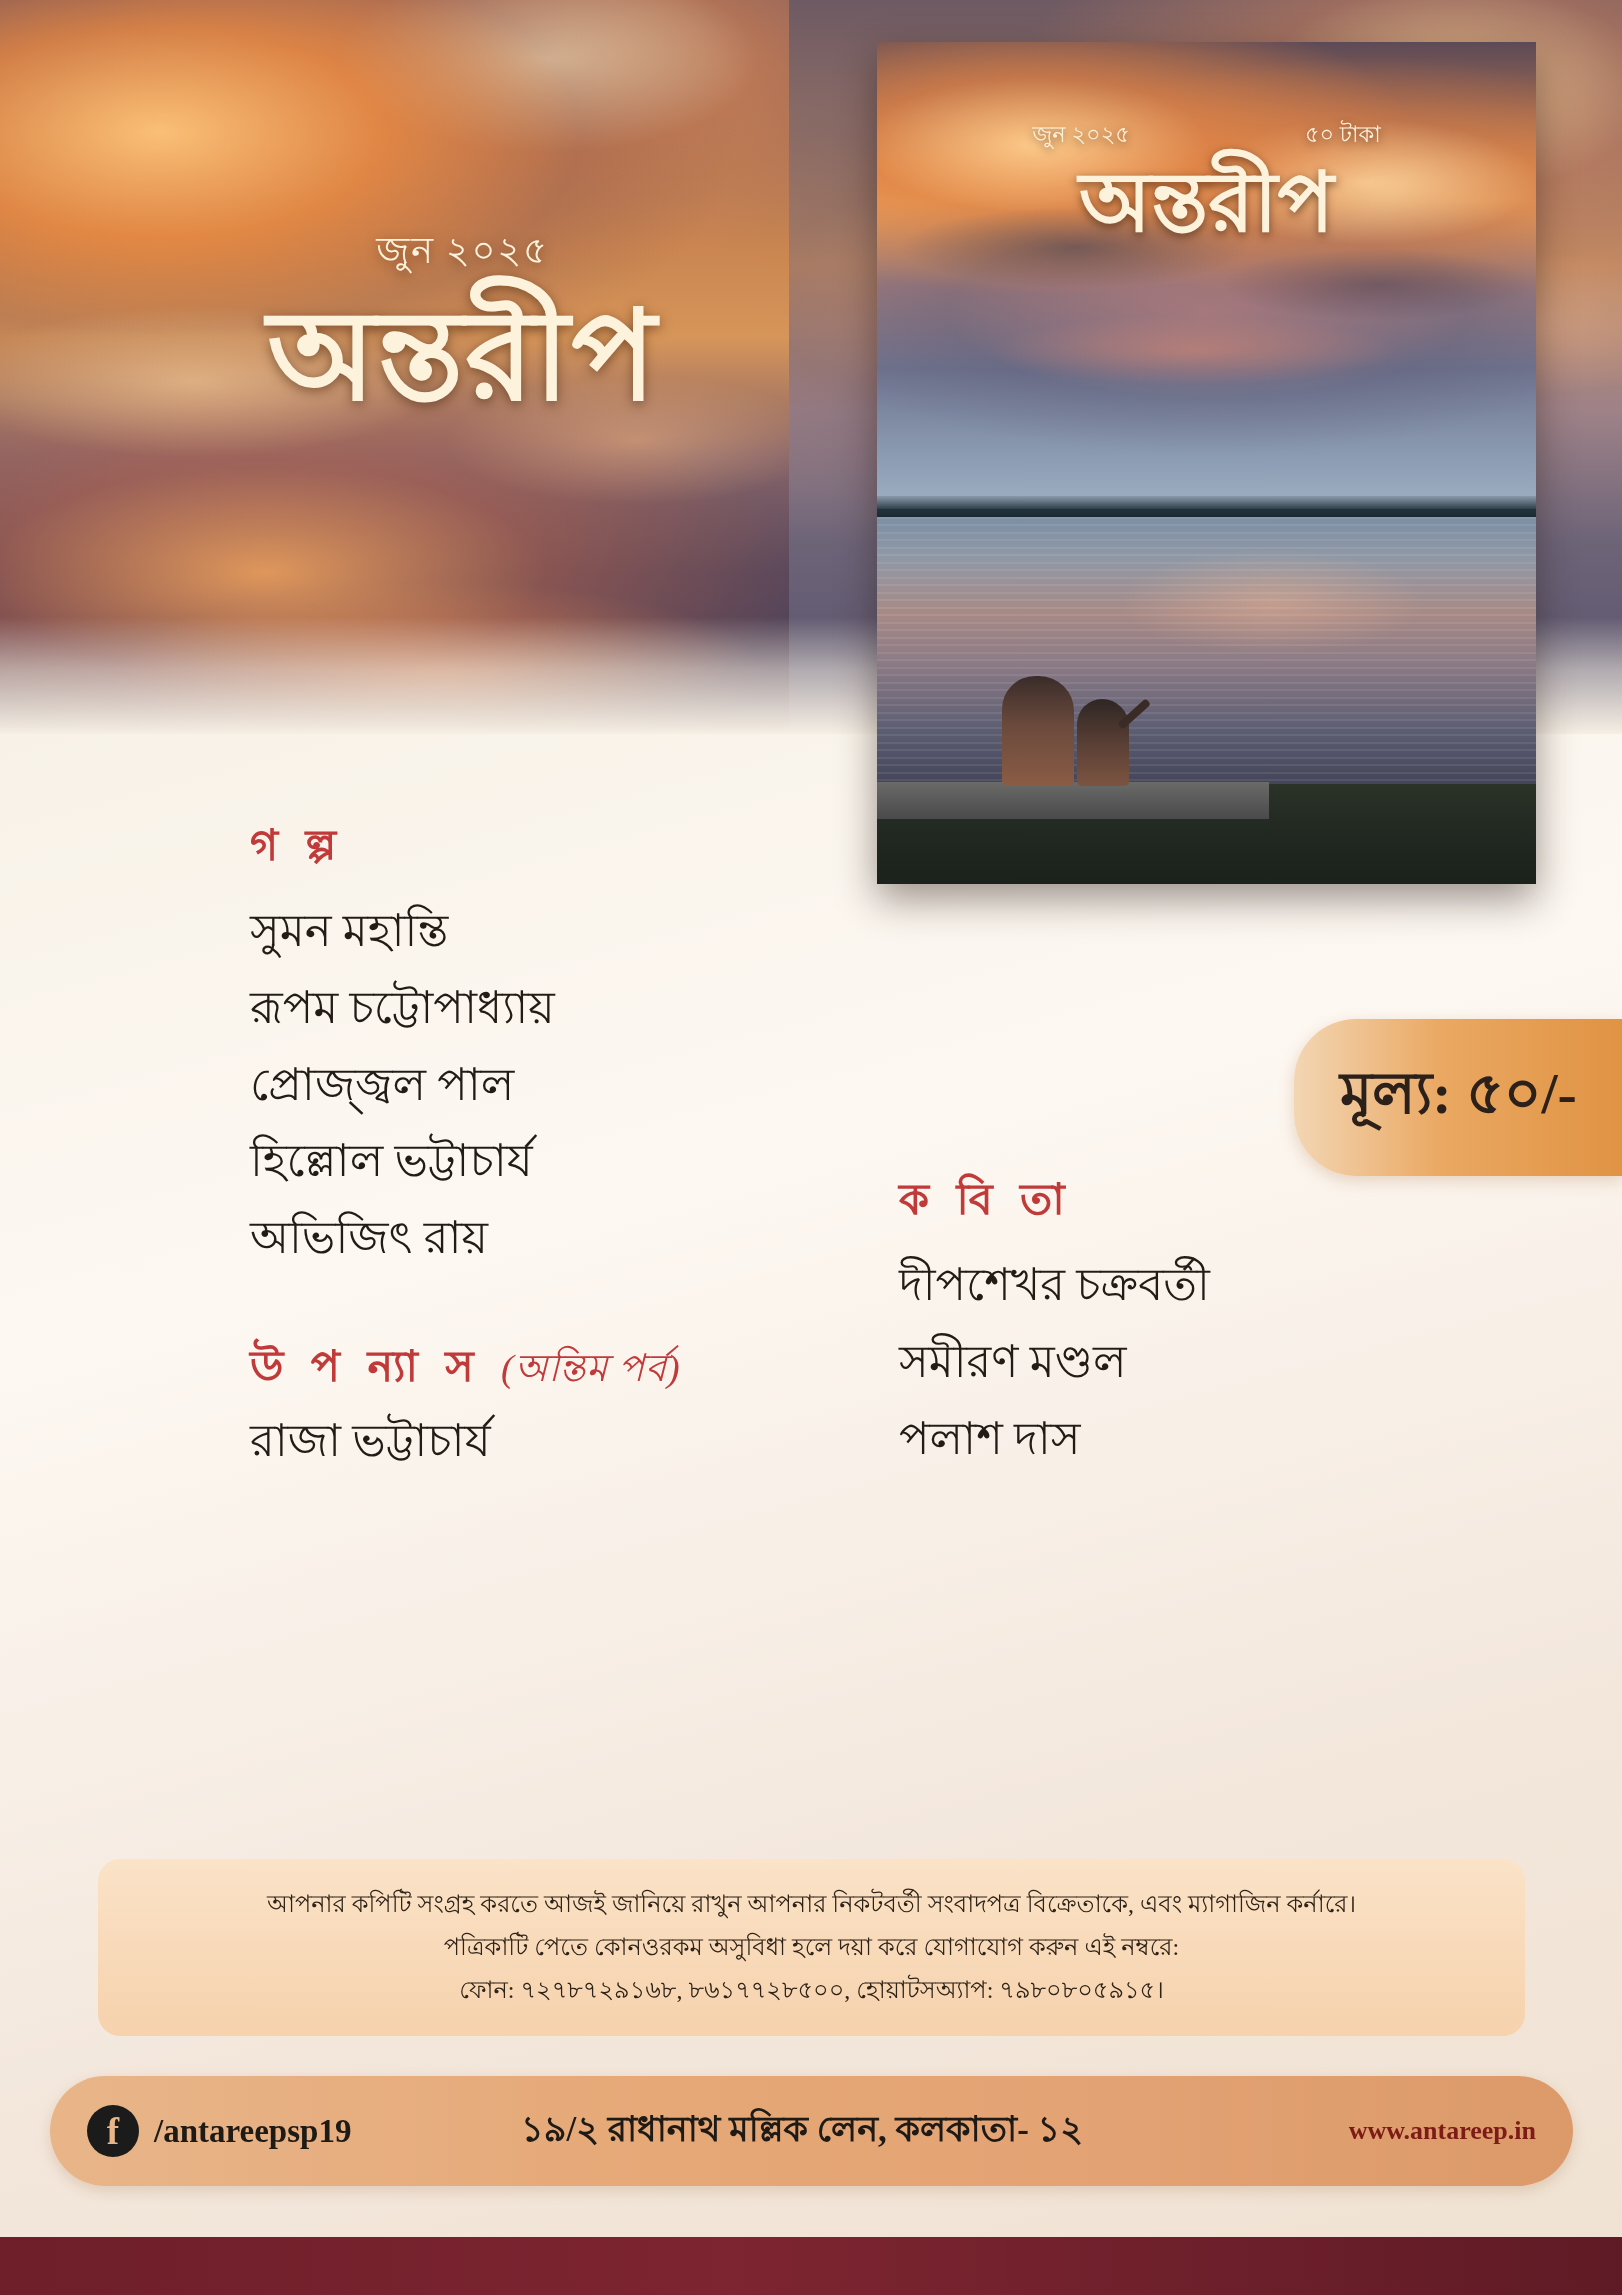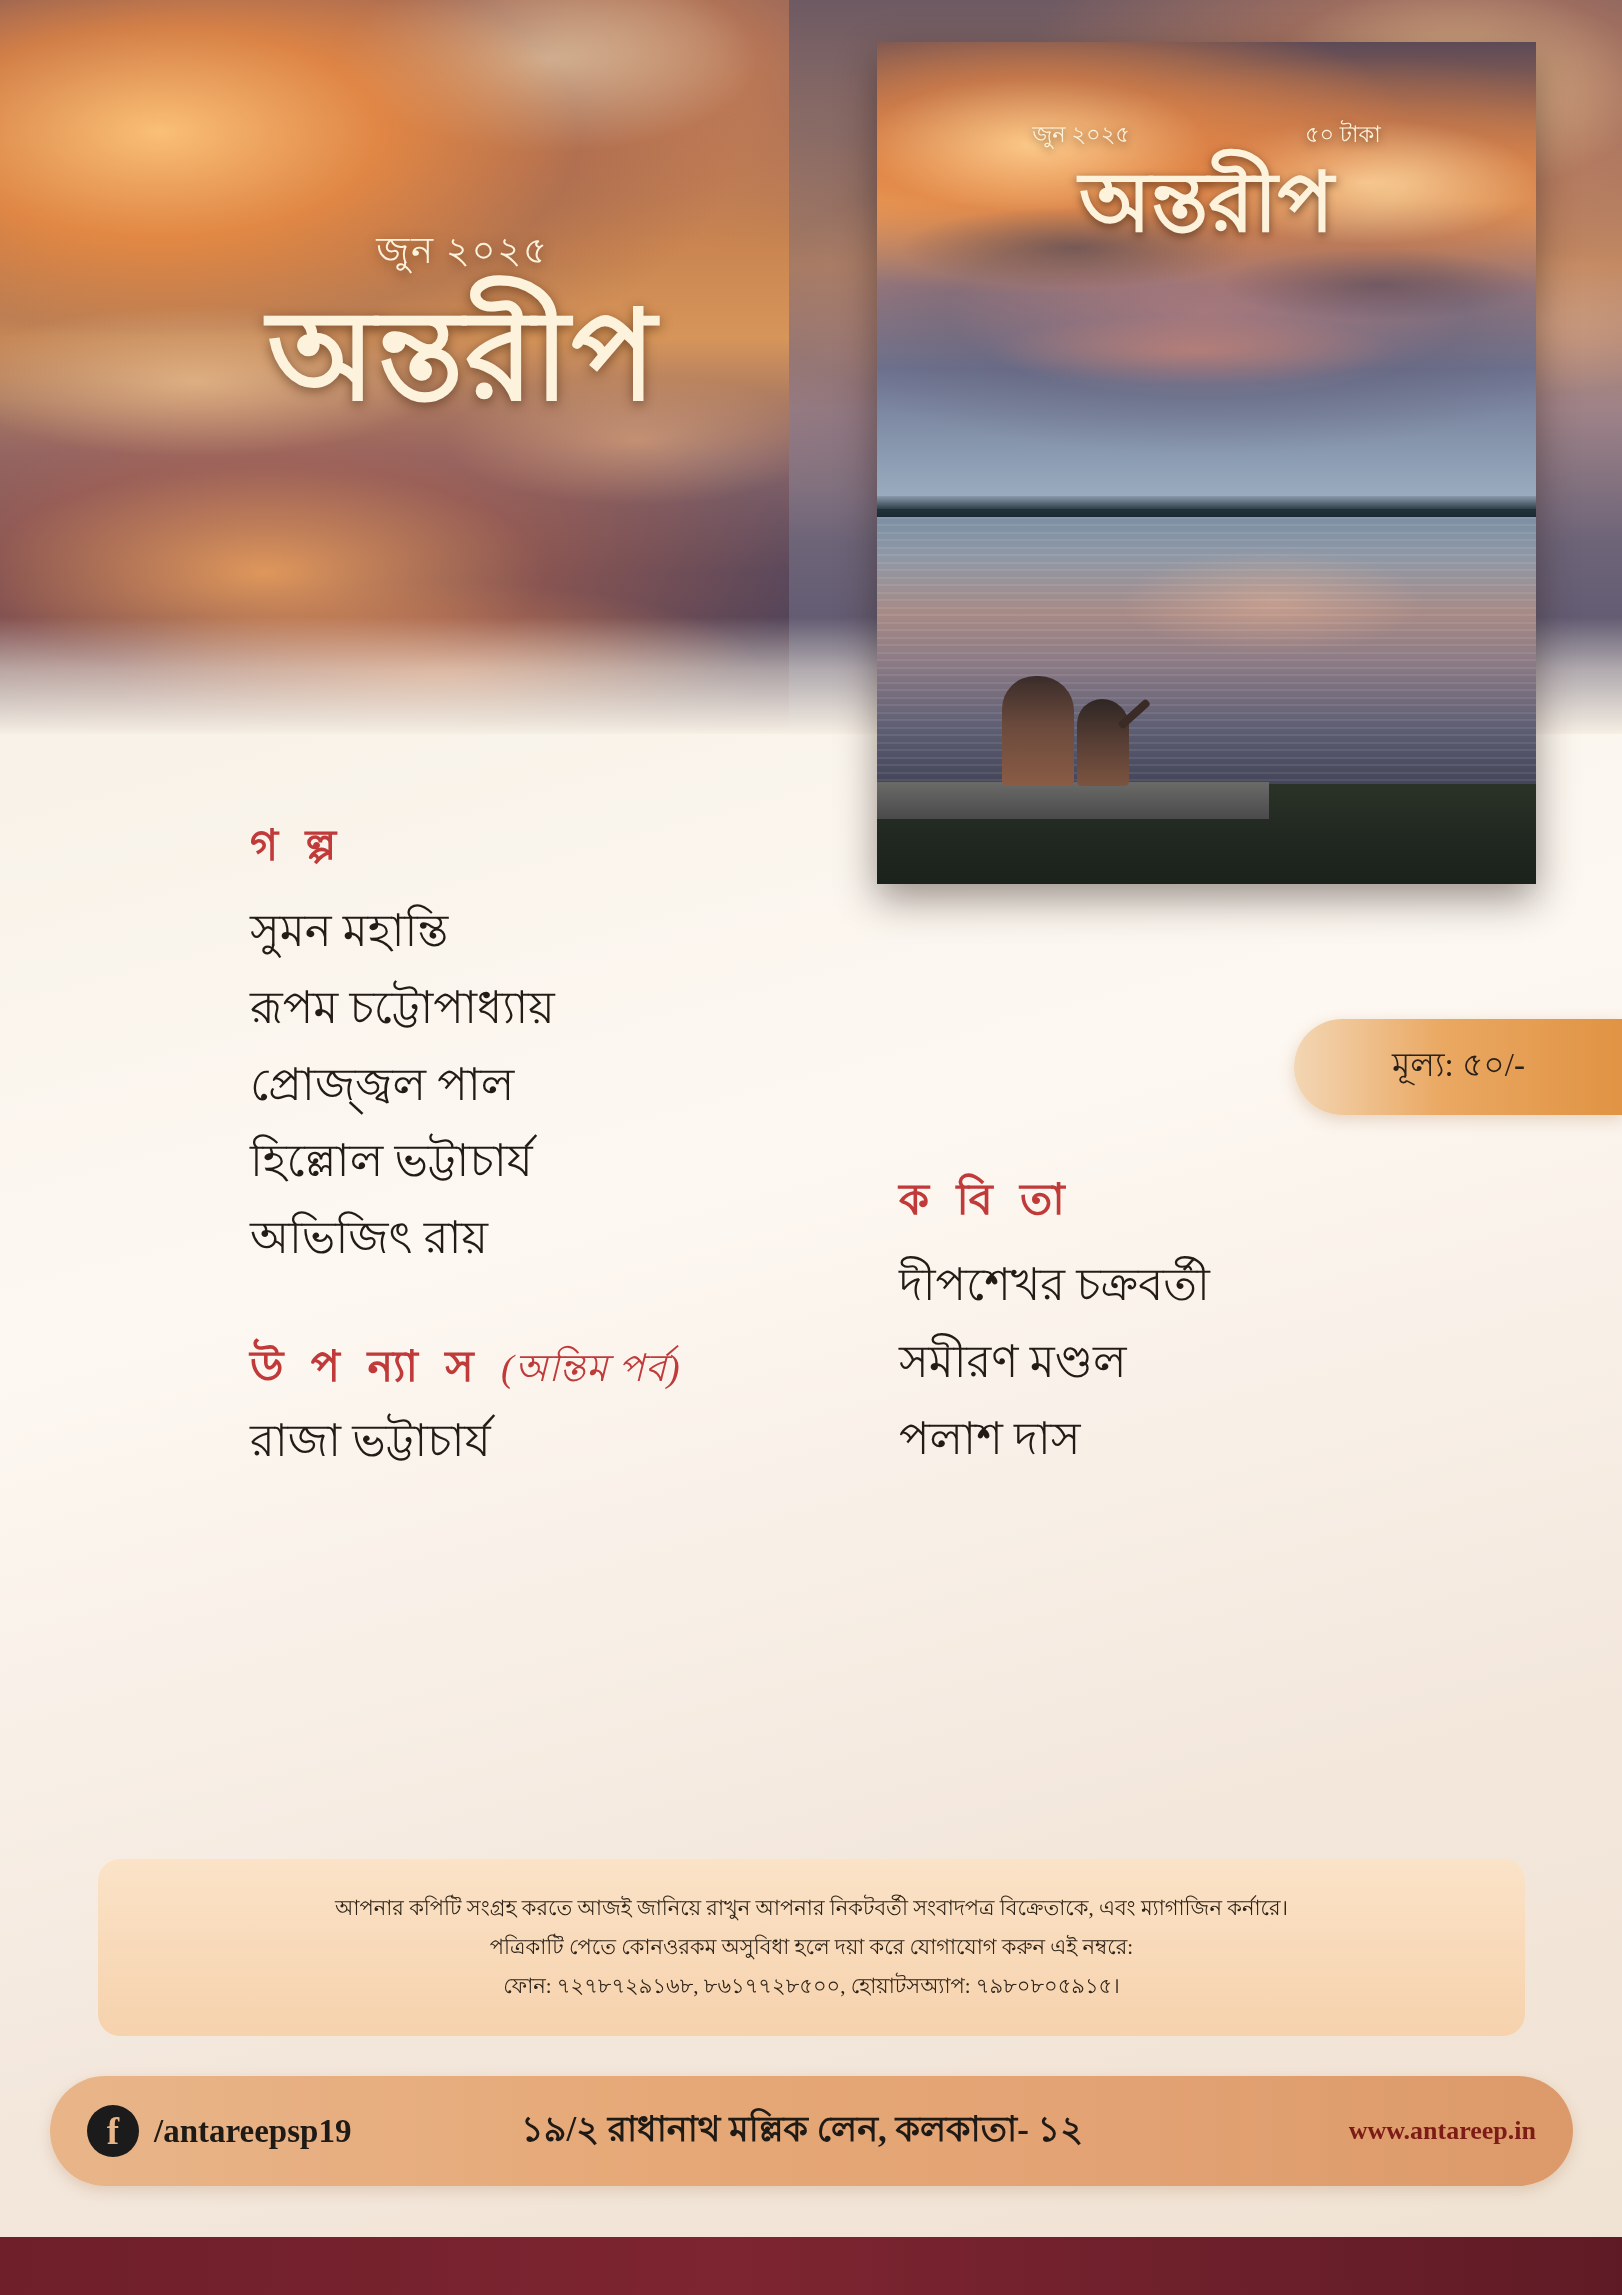--- a/index.html
+++ b/index.html
@@ -175,26 +175,26 @@
     font-size: 29px;
     color: #3a2f28;
     font-style: italic;
   }
   .cover-credit b { font-style: normal; font-weight: 700; }
 
   
   .price-tab {
     position: absolute;
     right: 0; top: 1019px;
-    width: 329px; height: 96px;
+    width: 329px; height: 157px;
     border-radius: 62px 0 0 62px;
     background: linear-gradient(90deg, #f3d6b4 0%, #eaa862 45%, #e09343 100%);
     display: flex; align-items: center; justify-content: center;
     color: #2b211a;
-    font-size: 33px; font-weight: 400;
+    font-size: 58px; font-weight: 700;
     box-shadow: 0 5px 15px rgba(170,110,60,.25);
   }
 
   
   .col-left {
     position: absolute;
     left: 250px; top: 813px;
     width: 517px;
   }
   .col-right {
@@ -230,21 +230,21 @@
     left: 98px; top: 1859px;
     width: 1427px; height: 177px;
     border-radius: 22px;
     background: linear-gradient(180deg, #fbe3c8 0%, #f8d9b8 55%, #f6d2ad 100%);
     display: flex; flex-direction: column;
     align-items: center; justify-content: center;
     gap: 11.7px;
     padding: 0 33px;
   }
   .notice div {
-    font-size: 21px;
+    font-size: 24px;
     color: #2e2318;
     text-align: center;
     line-height: 1.3;
   }
 
   
   .footer {
     position: absolute;
     left: 50px; top: 2076px;
     width: 1523px; height: 110px;

